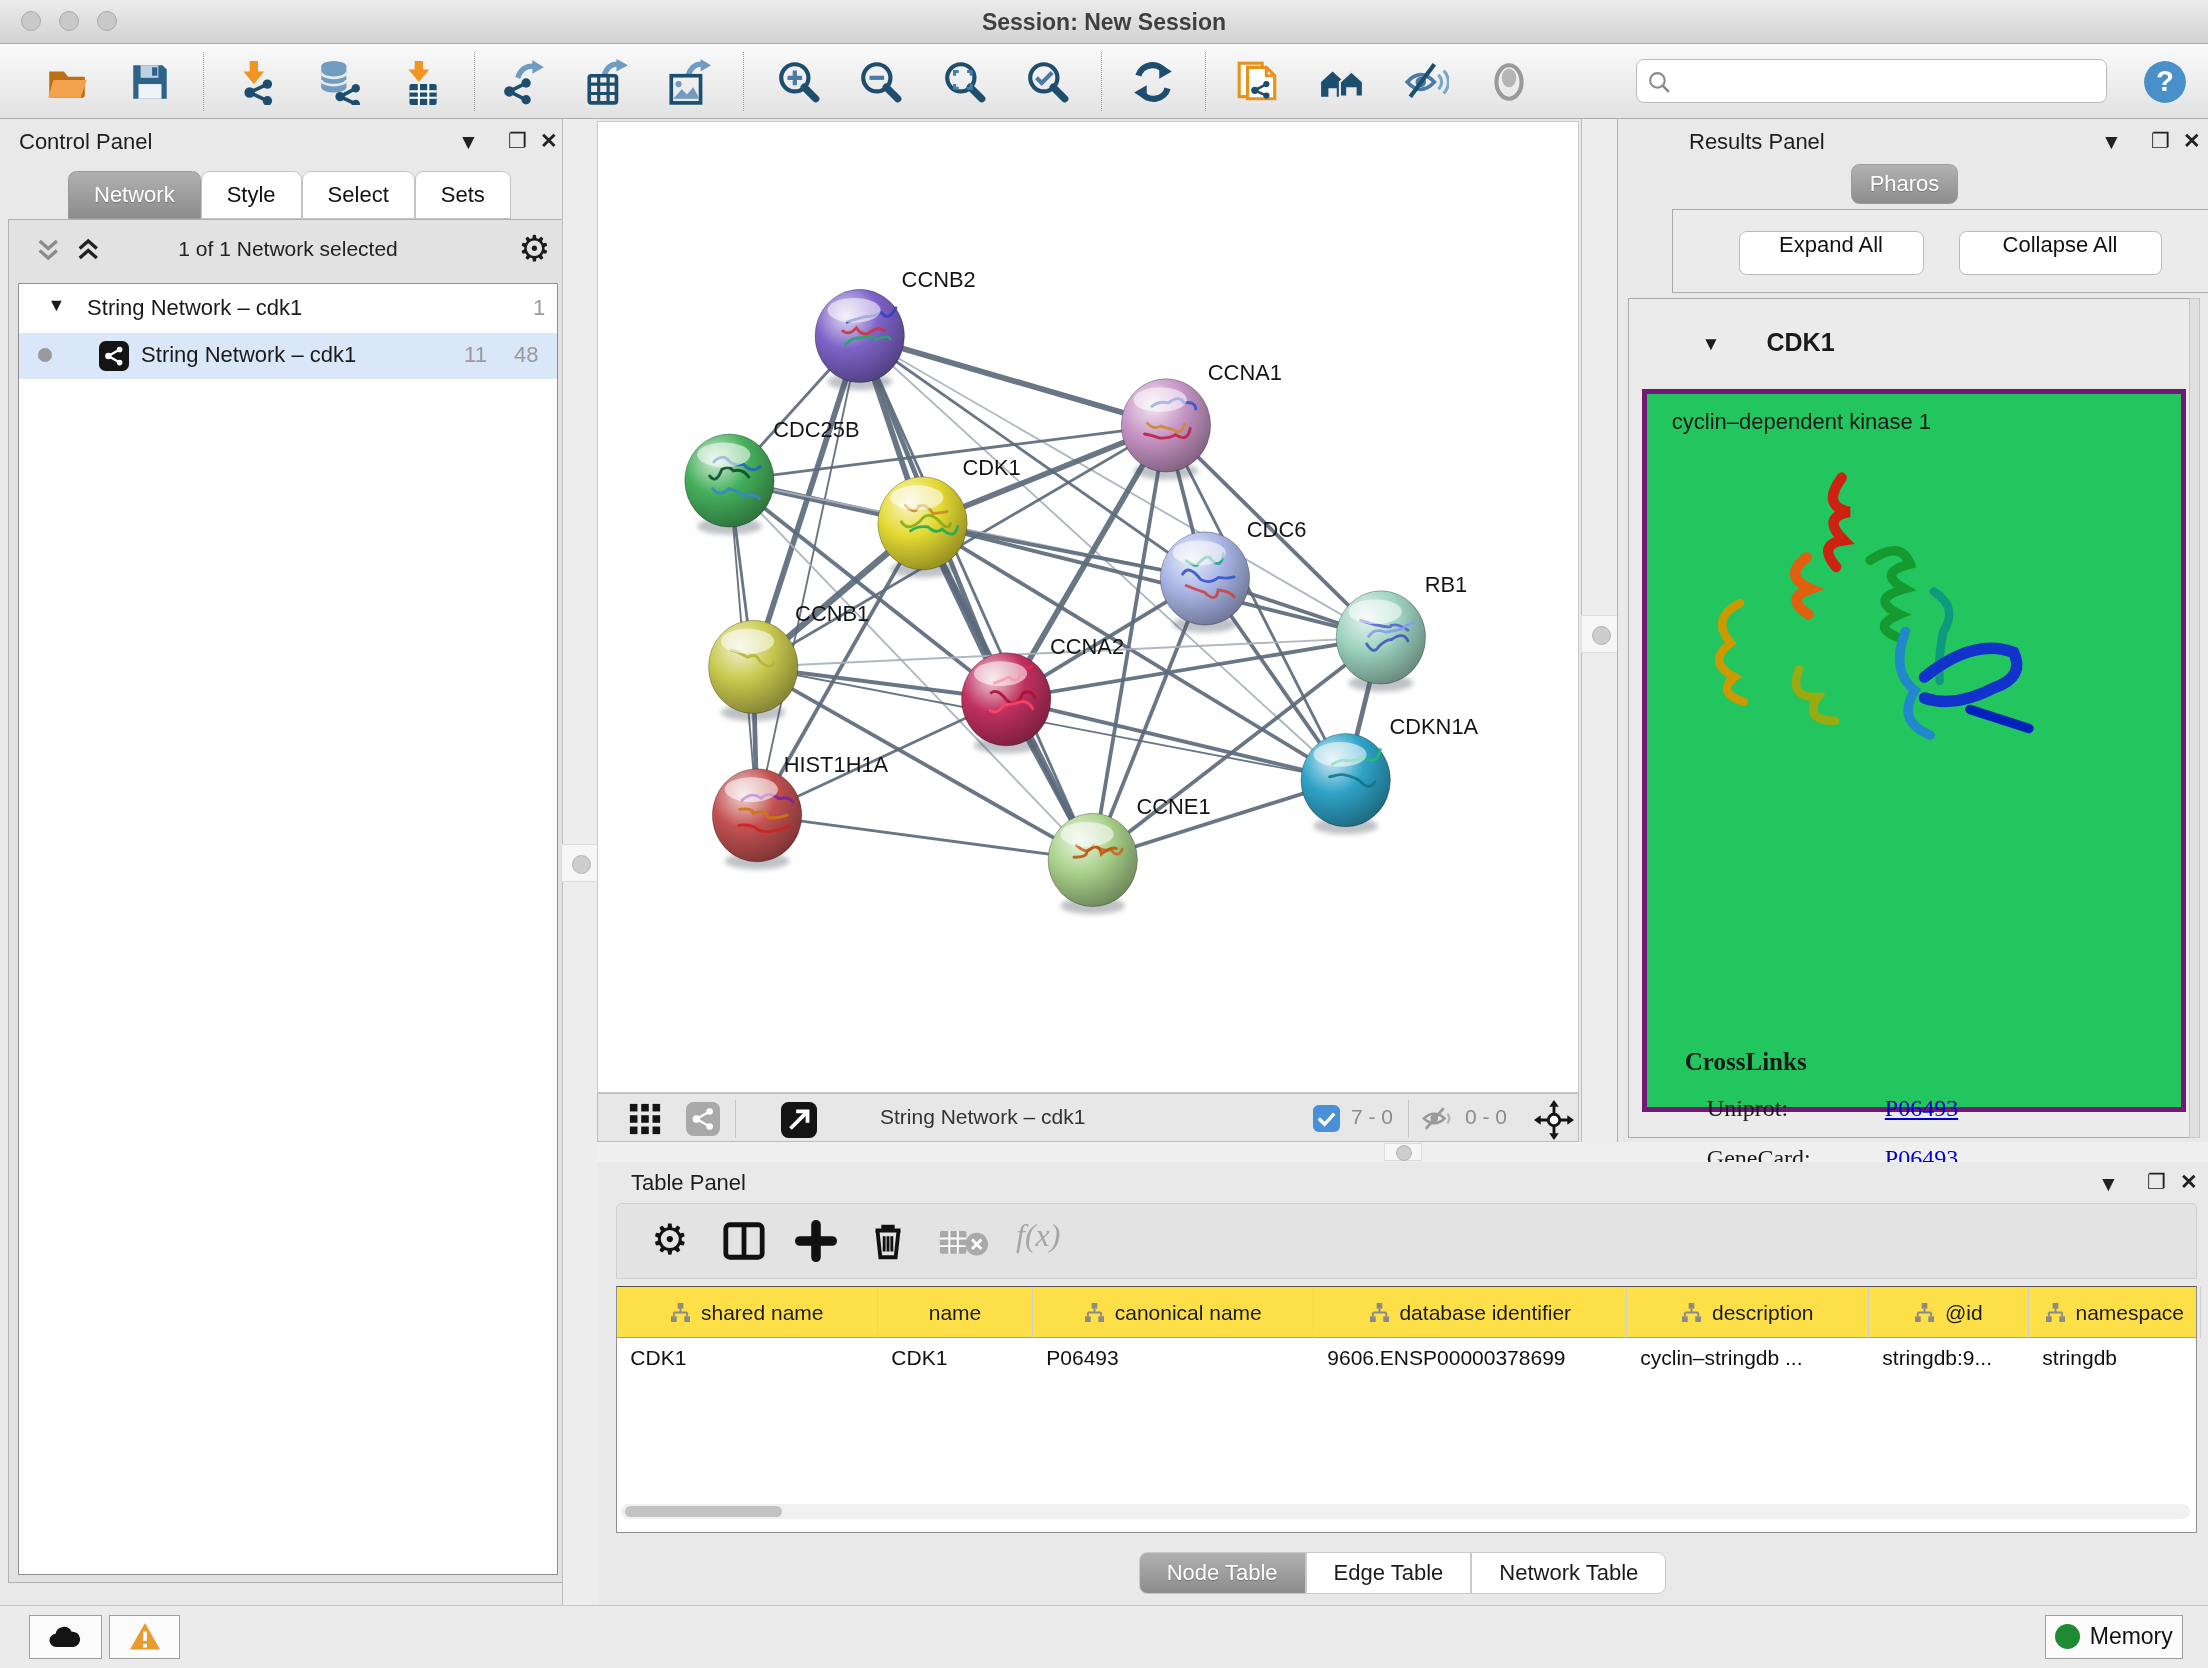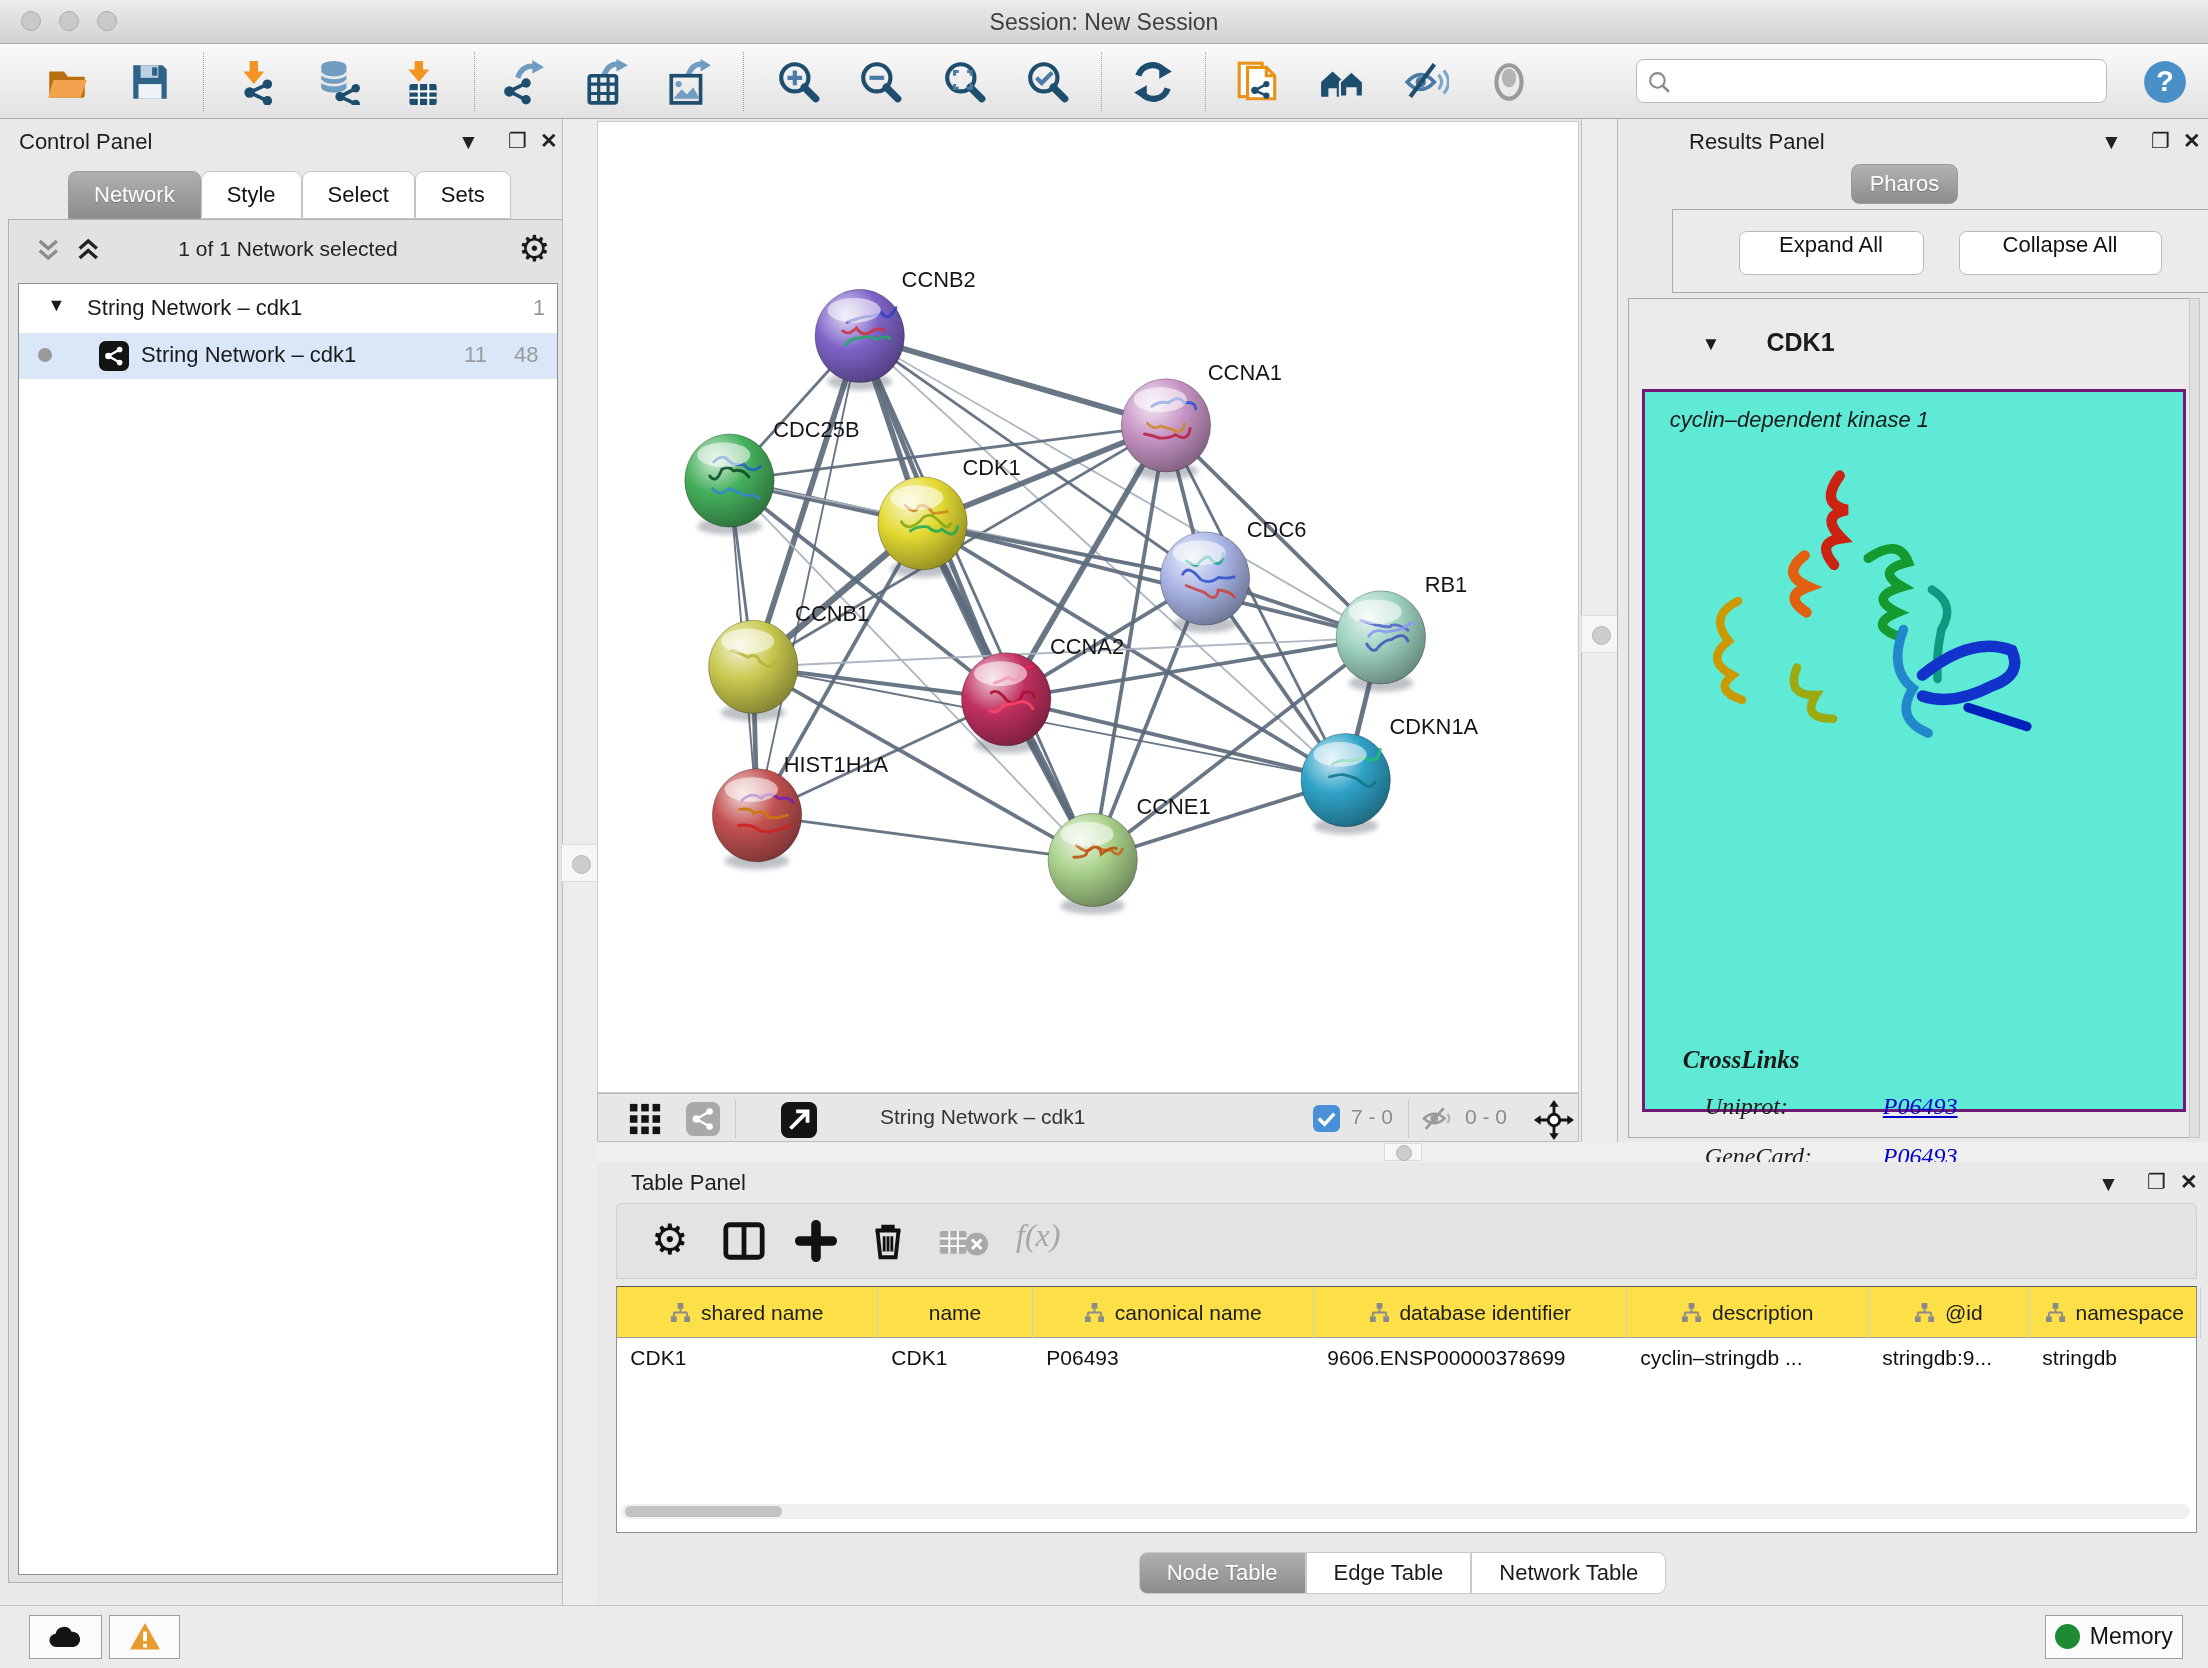--- a/index.html
+++ b/index.html
@@ -1,21 +1,21 @@
 <!DOCTYPE html>
 <html style="font-size:15px"><head>
 <meta charset="utf-8">
 <style>
   * { margin:0; padding:0; box-sizing:border-box; }
   html,body { width:2208px; height:1668px; overflow:hidden; }
   body { font-family:"Liberation Sans", sans-serif; background:#e9e9e9; position:relative; color:#1a1a1a; }
 
   
   .titlebar { position:absolute; left:0; top:0; width:2208px; height:44px;
-    background:linear-gradient(#ececec,#d2d2d2); border-bottom:1px solid #a9a9a9; }
+    background:linear-gradient(#ececec,#d2d2d2); border-bottom:1px solid #a9a9a9;font-weight:bold; }
   .traffic { position:absolute; top:10.5px; width:20px; height:20px; border-radius:50%;
     background:#c9c9c9; border:1px solid #ababab; }
   .win-title { position:absolute; top:8.6px; left:0; width:100%; text-align:center;
     font-size:23px; color:#3f3f3f; }
 
   
   .toolbar { position:absolute; left:0; top:44px; width:2208px; height:75px;
     background:linear-gradient(#fafafa,#e2e2e2); border-bottom:1px solid #ababab; }
   .tbicon { position:absolute; top:15px; width:46px; height:46px; cursor:pointer; }
   .tbsep { position:absolute; top:7.6px; height:59px; width:0;
@@ -79,21 +79,21 @@
     border-radius:8.6px; color:#fff; font-size:22px; text-align:center; line-height:38px;
     text-shadow:0 1px 1px rgba(0,0,0,.25); cursor:pointer; }
   .rp-box1 { position:absolute; left:9.5px; top:90px; width:571px; height:84px;
     background:#ebebeb; border:1px solid #a9a9a9;margin-left:44px; }
   .rp-btn { position:absolute; top:21px; height:44px; background:#fff;
     border:1px solid #b9b9b9; border-radius:7.6px; font-size:22px; text-align:center;
     cursor:pointer; color:#111; }
   .rp-box2 { position:absolute; left:9.5px; top:179px; width:571px; height:840px;
     background:#ebebeb; border:1px solid #a9a9a9; }
   .rp-card { position:absolute; left:13.3px; top:90px; width:544px; height:723px;
-    background:#5eead4; border:3px solid #701a75;font-style:italic; }
+    background:#22c55e; border:5px solid #701a75; }
   .xl { font-family:"Liberation Serif", serif; }
   .xl-title { position:absolute; left:38px; font-size:25px; font-weight:bold; }
   .xl-label { position:absolute; left:60px; font-size:24px; }
   .xl-link { position:absolute; left:238px; font-size:24px; color:#0000cc;
     text-decoration:underline; cursor:pointer; }
   .rp-scroll { position:absolute; left:571px; top:179px; width:10.5px; height:840px;
     background:#e0e0e0; border:1px solid #c6c6c6; }
 
   
   .table-panel { position:absolute; left:597px; top:1162px; width:1611px; height:443px;

